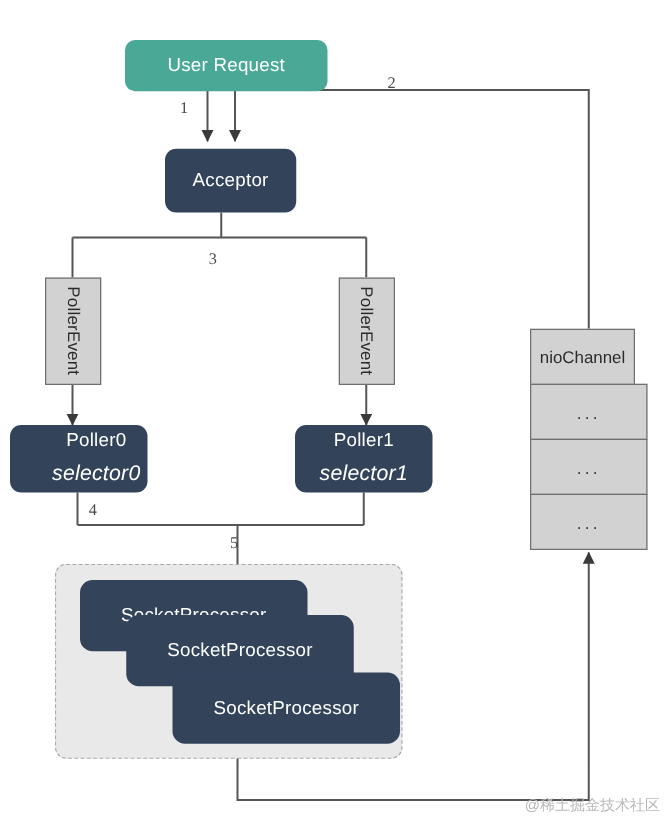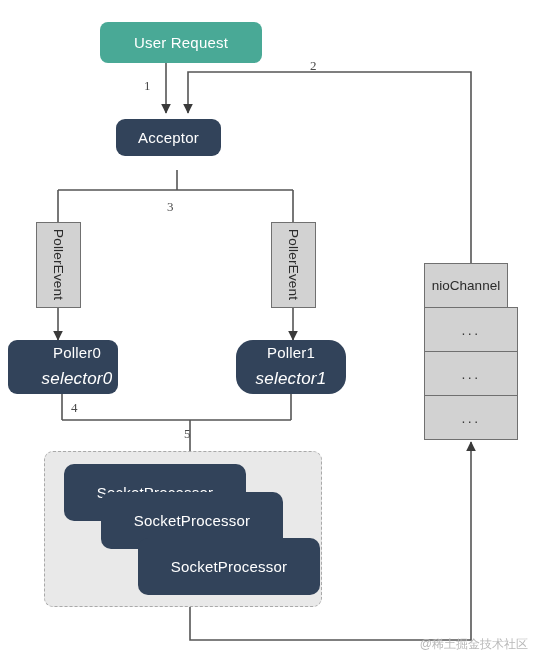--- a/index.html
+++ b/index.html
@@ -154,42 +154,42 @@
 
       <path d="M62,394 L62,420"></path>
       <path d="M291,394 L291,420"></path>
       <path d="M62,420 L291,420"></path>
       <path d="M190,420 L190,468" marker-end="url(#arrow)"></path>
 
       <path d="M190,595 L190,640 L471,640 L471,442" marker-end="url(#arrow)"></path>
     </g>
   </svg>
 
-  <div class="node node-teal" style="left:100px; top:22px; width:162px; height:41px;">
+  <div class="node node-teal" style="left:100px; top:32px; width:162px; height:41px;">
     <span>User Request</span>
   </div>
 
-  <div class="node node-navy" style="left:116px; top:119px; width:105px; height:37px;">
+  <div class="node node-navy" style="left:132px; top:119px; width:105px; height:51px;">
     <span class="main-label">Acceptor</span>
   </div>
 
   <div class="node node-gray" style="left:36px; top:222px; width:45px; height:86px;">
     <span class="vertical-text">PollerEvent</span>
   </div>
 
   <div class="node node-gray" style="left:271px; top:222px; width:45px; height:86px;">
     <span class="vertical-text">PollerEvent</span>
   </div>
 
   <div class="node node-navy" style="left:8px; top:340px; width:110px; height:54px;padding-left:28px;">
     <span class="main-label">Poller0</span>
     <span class="sub">selector0</span>
   </div>
 
-  <div class="node node-navy" style="left:236px; top:340px; width:110px; height:54px;border-radius:17px;">
+  <div class="node node-navy" style="left:236px; top:340px; width:110px; height:54px;">
     <span class="main-label">Poller1</span>
     <span class="sub">selector1</span>
   </div>
 
   <div class="node node-gray" style="left:424px; top:263px; width:84px; height:45px;">
     <span>nioChannel</span>
   </div>
   <div class="node node-gray" style="left:424px; top:307px; width:94px; height:45px;">
     <span class="dots">...</span>
   </div>

